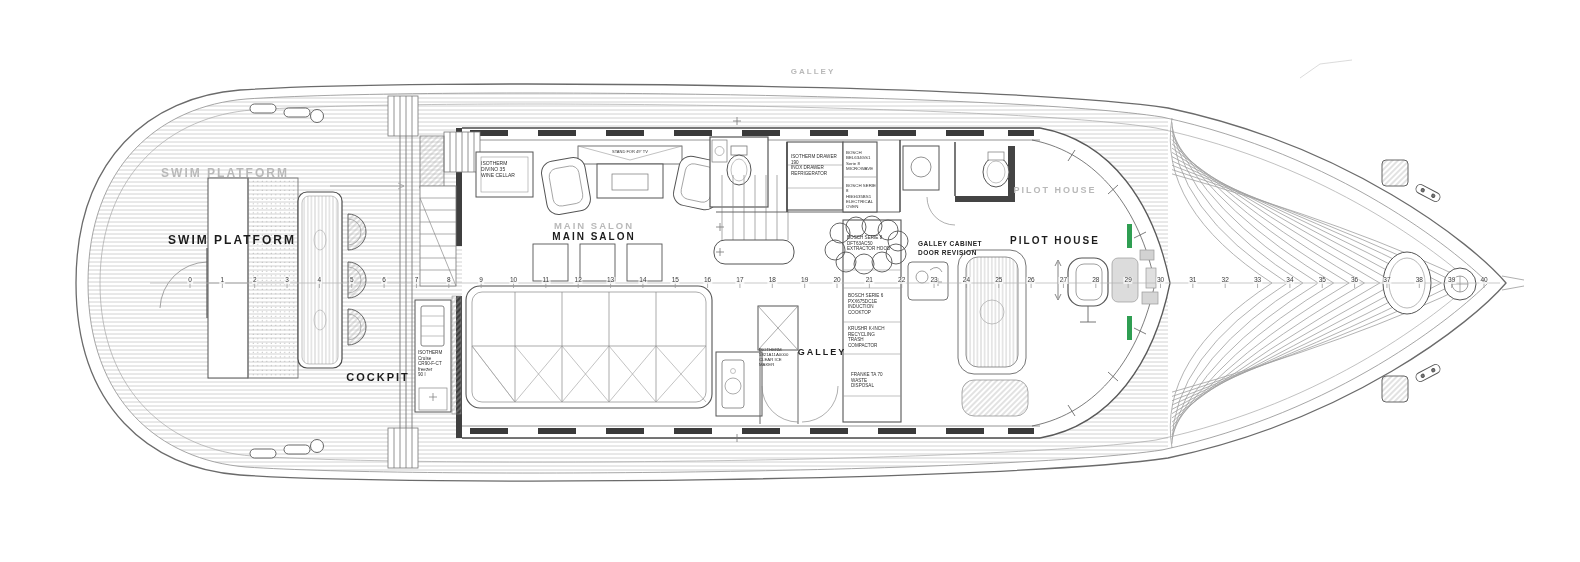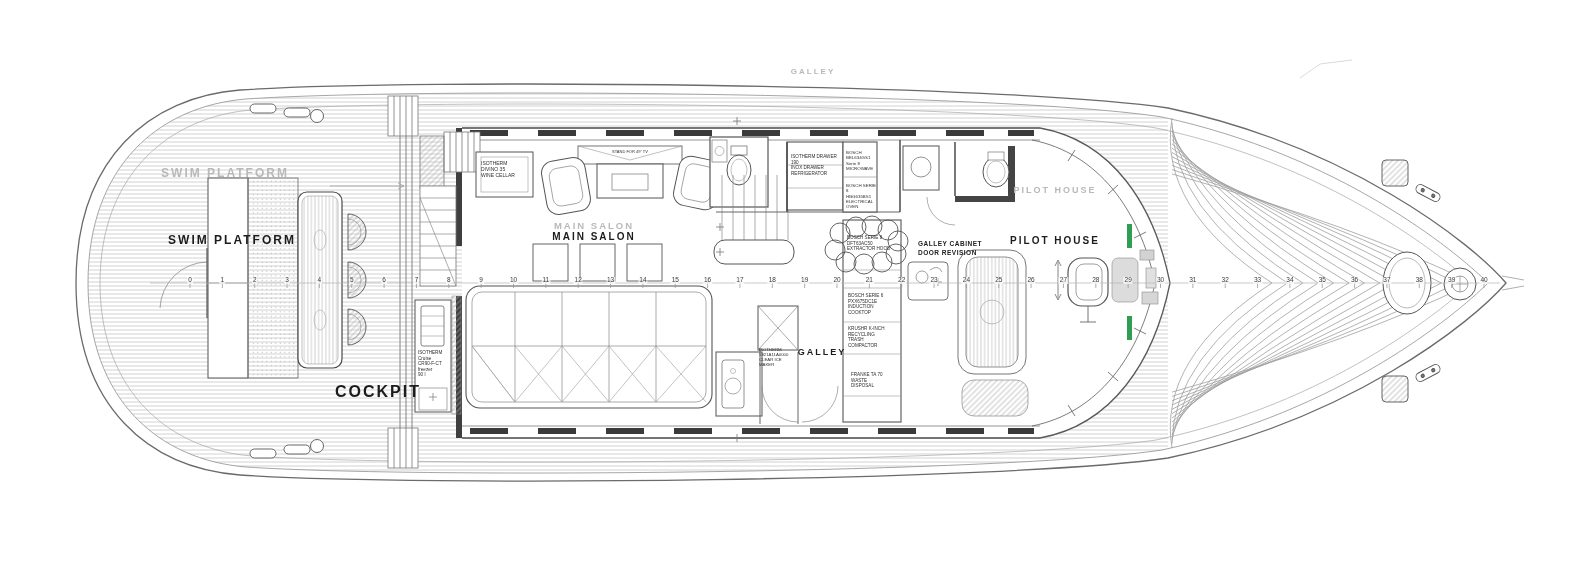--- a/index.html
+++ b/index.html
@@ -340,21 +340,21 @@
         <line x1="1386.95" x2="1386.95" y1="278" y2="288" stroke="#9a9a9a" stroke-width="0.8"></line>
         <line x1="1419.3" x2="1419.3" y1="278" y2="288" stroke="#9a9a9a" stroke-width="0.8"></line>
         <line x1="1451.65" x2="1451.65" y1="278" y2="288" stroke="#9a9a9a" stroke-width="0.8"></line>
         <line x1="1484" x2="1484" y1="278" y2="288" stroke="#9a9a9a" stroke-width="0.8"></line>
       </g>
   <path d="M 1320,64 L 1352,60 M 1320,64 L 1300,78" stroke="#cccccc" stroke-width="0.7" fill="none"></path>
 </svg>
 
 <div class="lbl ghost" style="left:225px;top:166px;font-size:12px;">SWIM PLATFORM</div>
 <div class="lbl room" style="left:232px;top:233px;font-size:12px;">SWIM PLATFORM</div>
-<div class="lbl room" style="left:378px;top:371px;font-size:16px;margin-top:12px;">COCKPIT</div>
+<div class="lbl room" style="left:378px;top:371px;font-size:11px;">COCKPIT</div>
 <div class="lbl ghost" style="left:594px;top:220px;font-size:9.5px;">MAIN SALON</div>
 <div class="lbl room" style="left:594px;top:231px;font-size:10px;">MAIN SALON</div>
 <div class="lbl ghost" style="left:813px;top:67px;font-size:8px;">GALLEY</div>
 <div class="lbl room" style="left:822px;top:347px;font-size:9px;">GALLEY</div>
 <div class="lbl ghost" style="left:1055px;top:185px;font-size:9px;">PILOT HOUSE</div>
 <div class="lbl room" style="left:1055px;top:235px;font-size:10px;">PILOT HOUSE</div>
 <div class="lbl note" style="left:918px;top:240px;">GALLEY CABINET
 DOOR REVISION</div>
 
 <div class="lbl tiny" style="left:481px;top:160px;width:50px;">ISOTHERM

